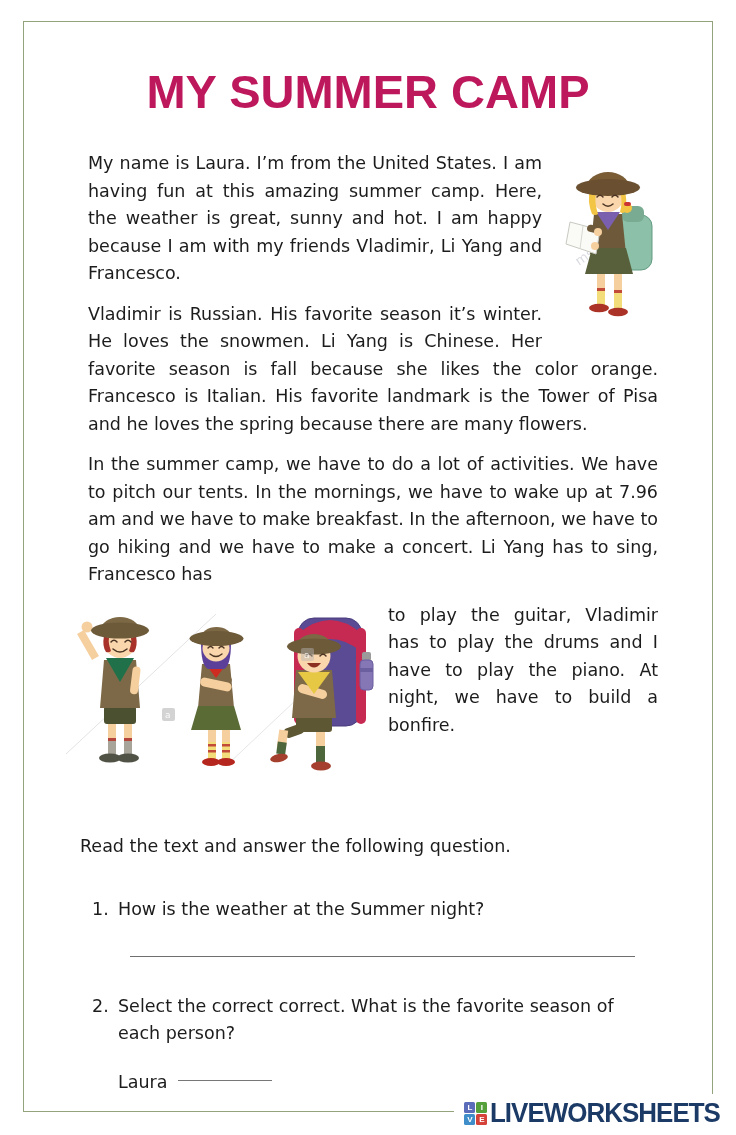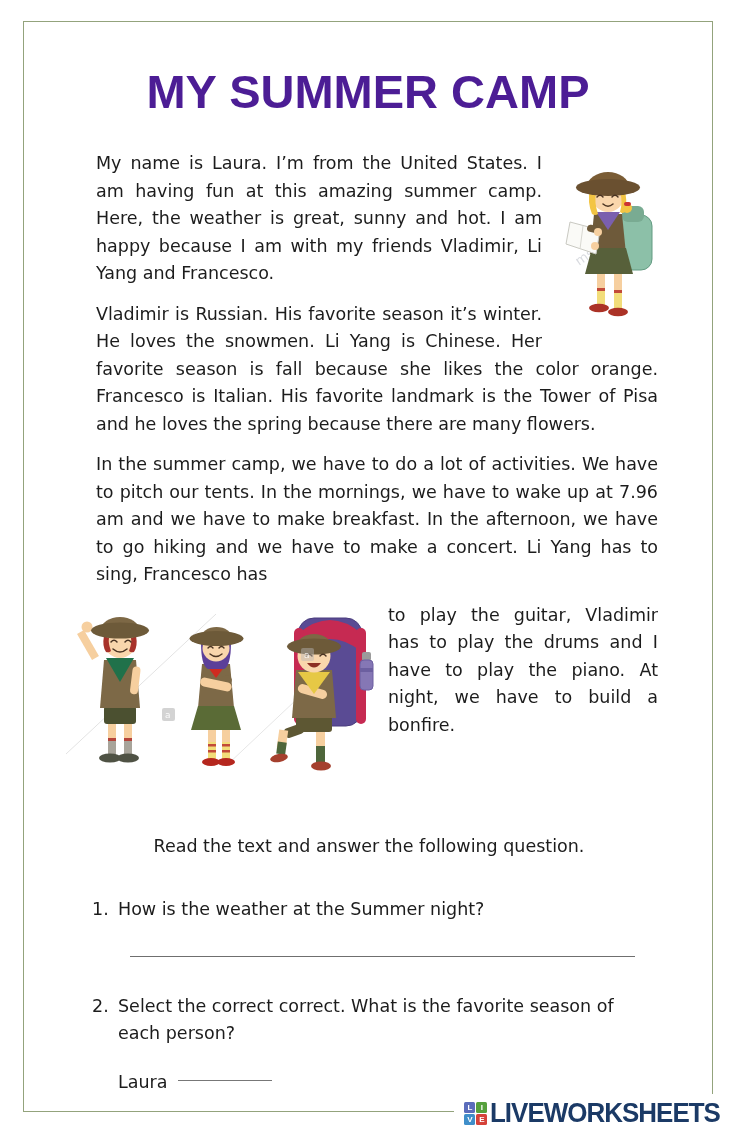--- a/index.html
+++ b/index.html
@@ -4,27 +4,27 @@
 <style>
   html,body{margin:0;padding:0;background:#ffffff;}
   .page{position:relative;width:736px;height:1135px;background:#ffffff;overflow:hidden;
         font-family:"DejaVu Sans",sans-serif;color:#1c1c1c;}
   .frame{position:absolute;left:23px;top:21px;width:688px;height:1089px;
          border:1px solid #93a37c;pointer-events:none;}
   .page-title{position:absolute;left:0;right:0;top:64px;margin:0;text-align:center;
               font-family:"Liberation Sans",sans-serif;font-weight:bold;font-size:47px;
               letter-spacing:0px;color:#3d6b27;}
   .content{position:absolute;left:80px;top:150px;width:578px;}
-  .story p{margin:0 0 13px 16px;font-size:17.5px;line-height:27.5px;text-align:justify;}
+  .story p{margin:0 0 13px 8px;font-size:17.5px;line-height:27.5px;text-align:justify;}
   .girl-float{float:right;width:112px;height:168px;margin:10px -10px 6px 14px;}
   .scouts-wrap{margin-top:2px;}
   .scouts-wrap::after{content:"";display:block;clear:both;}
   .scouts-float{float:left;width:308px;height:168px;margin:2px 14px 2px -14px;}
   .beside{min-height:168px;}
-  .instructions{margin:50px 0 0 0;font-size:17.5px;line-height:27px;text-align:center;}
+  .instructions{margin:50px 0 0 0;font-size:17.5px;line-height:27px;}
   .question{display:flex;margin:36px 0 0 12px;font-size:17.5px;line-height:27px;}
   .q-num{width:26px;flex:0 0 26px;}
   .q-text{width:530px;}
   .answer-line{margin:32px 0 0 50px;width:505px;height:1px;border-bottom:1px solid #6f6f6f;}
   .sub-answers{margin:24px 0 0 38px;}
   .sub-row{display:flex;align-items:center;margin-top:15px;font-size:17.5px;line-height:22px;}
   .sub-label{width:60px;flex:0 0 60px;}
   .sub-line{width:94px;height:1px;border-bottom:1px solid #777;margin-bottom:3px;}
   .footer{position:absolute;right:2px;bottom:2px;background:#ffffff;display:flex;
           align-items:center;gap:3px;padding:4px 4px 4px 10px;z-index:5;}
@@ -34,21 +34,21 @@
   .brand{font-family:"Liberation Sans",sans-serif;font-weight:bold;font-size:27px;
          letter-spacing:-1px;color:#1b3a66;transform:scaleX(0.96);transform-origin:left center;}
   svg text.mark{font-family:"DejaVu Sans",sans-serif;}
 </style>
 </head>
 <body>
 
 <div class="page">
   <div class="frame" style="border-color: rgb(147, 163, 124);"></div>
 
-  <h1 class="page-title" style="color: #4c1d95;">MY SUMMER CAMP</h1>
+  <h1 class="page-title" style="color: #be185d;">MY SUMMER CAMP</h1>
 
   <div class="content">
     <div class="story">
 
       <div class="girl-float">
         <svg viewBox="0 0 112 168" width="112" height="168">
           <text class="mark" x="18" y="100" transform="rotate(-35 30 95)" font-size="13" fill="#b9bdc6" opacity="0.55">ms/s</text>
           <rect x="60" y="55" width="36" height="55" rx="11" fill="#8cc0a8" stroke="#639b82"></rect>
           <rect x="66" y="46" width="22" height="16" rx="6" fill="#79ab92"></rect>
           <rect x="44" y="56" width="7" height="40" fill="#74a78d" transform="rotate(-8 47 56)"></rect>

